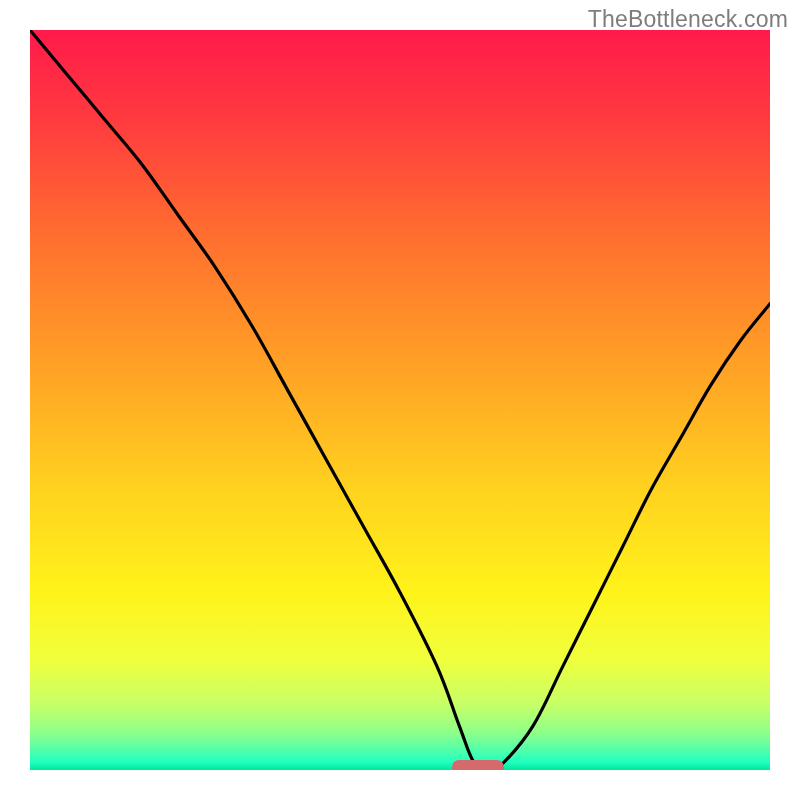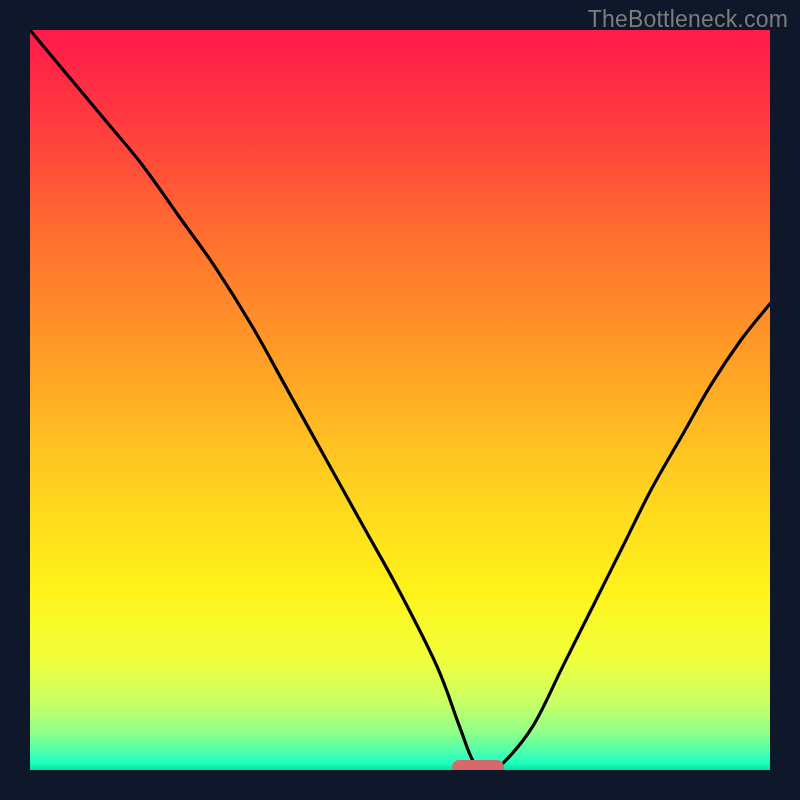--- a/index.html
+++ b/index.html
@@ -10,21 +10,21 @@
     background: #000;
     overflow: hidden;
     font-family: Arial, Helvetica, sans-serif;
   }
   .frame {
     position: absolute;
     left: 0;
     top: 0;
     width: 800px;
     height: 800px;
-    background: #0f172a;
+    background: #ffffff;
   }
   .plot {
     position: absolute;
     left: 30px;
     top: 30px;
     width: 740px;
     height: 740px;
     overflow: hidden;
   }
   .gradient {

